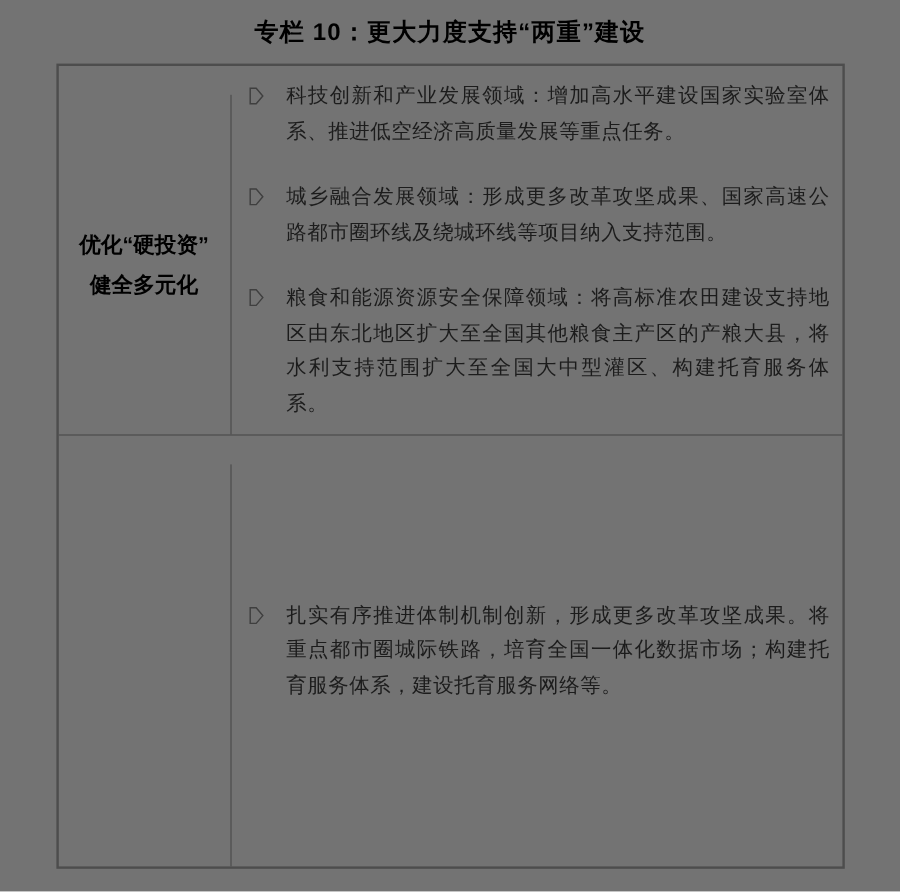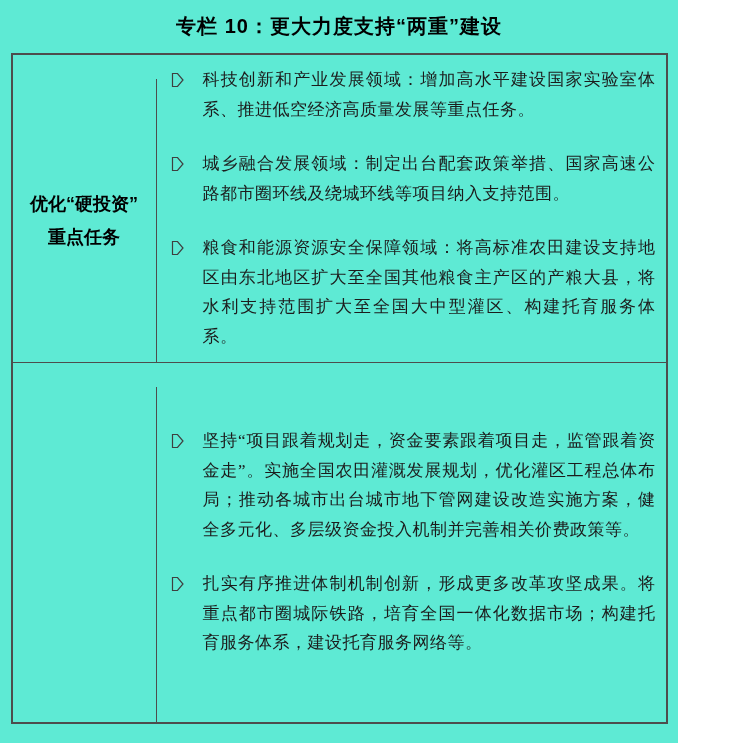--- a/index.html
+++ b/index.html
@@ -2,23 +2,23 @@
 <html><head>
 <meta charset="utf-8">
 <style>
   html, body {
     margin: 0;
     padding: 0;
     background: #ffffff;
     width: 750px;
   }
   .page {
-    width: 678px;
+    width: 750px;
     height: 743px;
-    background: #5eead4;
+    background: #737373;
     font-family: "Liberation Serif", "DejaVu Serif", serif;
     color: #1a1a1a;
     box-sizing: border-box;
     overflow: hidden;
   }
   .doc-title {
     margin: 0;
     padding-top: 13px;
     height: 37px;
     text-align: center;
@@ -93,38 +93,38 @@
 
 <div class="page">
 
   <h1 class="doc-title">专栏 10：更大力度支持“两重”建设</h1>
 
   <div class="box">
 
     <div class="row row-1">
       <div class="label-cell">
         <div>优化“硬投资”</div>
-        <div>重点任务</div>
+        <div>健全多元化</div>
       </div>
       <div class="content-cell">
         <div class="item">
           <span class="bullet">
             <svg width="13" height="16" viewBox="0 0 13 16">
                 <path d="M1.5 1.5 L6.5 1.5 L12 8 L6.5 14.5 L1.5 14.5 Z" fill="none" stroke="#3f3f3f" stroke-width="1.2"></path>
               </svg>
           </span>
           <span class="item-text">科技创新和产业发展领域：增加高水平建设国家实验室体系、推进低空经济高质量发展等重点任务。</span>
         </div>
         <div class="item">
           <span class="bullet">
             <svg width="13" height="16" viewBox="0 0 13 16">
                 <path d="M1.5 1.5 L6.5 1.5 L12 8 L6.5 14.5 L1.5 14.5 Z" fill="none" stroke="#3f3f3f" stroke-width="1.2"></path>
               </svg>
           </span>
-          <span class="item-text">城乡融合发展领域：制定出台配套政策举措、国家高速公路都市圈环线及绕城环线等项目纳入支持范围。</span>
+          <span class="item-text">城乡融合发展领域：形成更多改革攻坚成果、国家高速公路都市圈环线及绕城环线等项目纳入支持范围。</span>
         </div>
         <div class="item">
           <span class="bullet">
             <svg width="13" height="16" viewBox="0 0 13 16">
                 <path d="M1.5 1.5 L6.5 1.5 L12 8 L6.5 14.5 L1.5 14.5 Z" fill="none" stroke="#3f3f3f" stroke-width="1.2"></path>
               </svg>
           </span>
           <span class="item-text">粮食和能源资源安全保障领域：将高标准农田建设支持地区由东北地区扩大至全国其他粮食主产区的产粮大县，将水利支持范围扩大至全国大中型灌区、构建托育服务体系。</span>
         </div>
       </div>
@@ -133,27 +133,19 @@
     <div class="row row-2">
       <div class="label-cell">
       </div>
       <div class="content-cell">
         <div class="item">
           <span class="bullet">
             <svg width="13" height="16" viewBox="0 0 13 16">
                 <path d="M1.5 1.5 L6.5 1.5 L12 8 L6.5 14.5 L1.5 14.5 Z" fill="none" stroke="#3f3f3f" stroke-width="1.2"></path>
               </svg>
           </span>
-          <span class="item-text">坚持“项目跟着规划走，资金要素跟着项目走，监管跟着资金走”。实施全国农田灌溉发展规划，优化灌区工程总体布局；推动各城市出台城市地下管网建设改造实施方案，健全多元化、多层级资金投入机制并完善相关价费政策等。</span>
-        </div>
-        <div class="item">
-          <span class="bullet">
-            <svg width="13" height="16" viewBox="0 0 13 16">
-                <path d="M1.5 1.5 L6.5 1.5 L12 8 L6.5 14.5 L1.5 14.5 Z" fill="none" stroke="#3f3f3f" stroke-width="1.2"></path>
-              </svg>
-          </span>
           <span class="item-text">扎实有序推进体制机制创新，形成更多改革攻坚成果。将重点都市圈城际铁路，培育全国一体化数据市场；构建托育服务体系，建设托育服务网络等。</span>
         </div>
       </div>
     </div>
 
   </div>
 </div>
 
 </body></html>

